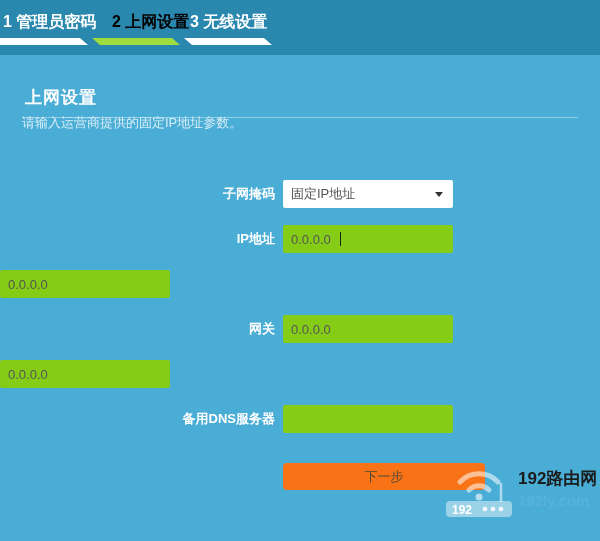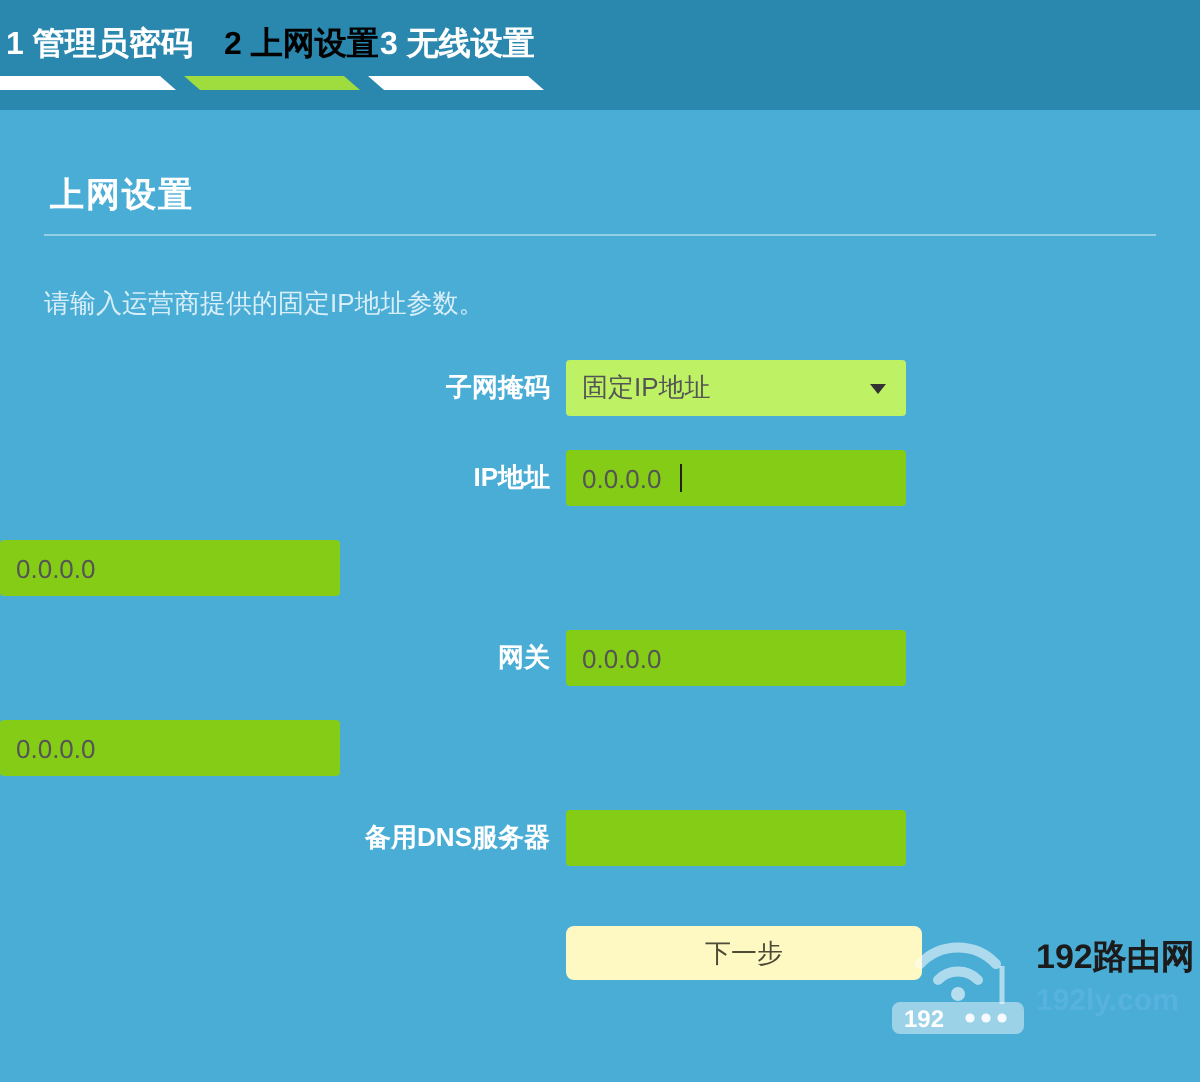--- a/index.html
+++ b/index.html
@@ -31,58 +31,58 @@
   
   .page-title{
     position:absolute;top:86px;left:25px;
     font-size:17px;font-weight:bold;color:#ffffff;letter-spacing:1px;
   }
   .divider{
     position:absolute;top:117px;left:22px;right:22px;height:1px;
     background:rgba(255,255,255,0.4);
   }
   .page-subtitle{
-    position:absolute;top:143px;left:22px;
+    position:absolute;top:114px;left:22px;
     font-size:13px;color:#d8eef8;
   }
 
   
   .form{position:absolute;top:180px;left:0;width:100%;}
   .row{display:flex;align-items:center;height:28px;margin-bottom:17px;position:relative;}
   .row-label{
     width:275px;text-align:right;margin-right:8px;box-sizing:border-box;
     font-size:13px;font-weight:bold;color:#ffffff;white-space:nowrap;
   }
   .field-input{
     width:170px;height:28px;box-sizing:border-box;
     border:none;border-radius:2px;background:#84cc16;
     padding:0 8px;font-size:13px;color:#555555;
     font-family:"Liberation Sans","DejaVu Sans",sans-serif;
     outline:none;
   }
   .field-select{
     width:170px;height:28px;box-sizing:border-box;position:relative;
-    border-radius:2px;background:#bef264;cursor:pointer;
+    border-radius:2px;background:#ffffff;cursor:pointer;
     line-height:28px;padding:0 8px;font-size:13px;color:#555555;
   }
   .select-arrow{
     position:absolute;right:10px;top:12px;width:0;height:0;
     border-left:4px solid transparent;border-right:4px solid transparent;
     border-top:5px solid #333333;
   }
   .caret{
     position:absolute;left:340px;top:7px;width:1px;height:14px;background:#222222;
     animation:blink 1s step-end infinite;
   }
   @keyframes blink{50%{opacity:0;}}
 
   
   .next-button{
-    position:absolute;top:463px;left:283px;width:178px;height:27px;
-    background:#fef9c3;border:none;border-radius:4px;cursor:pointer;
+    position:absolute;top:463px;left:283px;width:202px;height:27px;
+    background:#f97316;border:none;border-radius:4px;cursor:pointer;
     font-size:13px;color:#4d4a35;
     font-family:"Liberation Sans","DejaVu Sans",sans-serif;
   }
 
   
   .watermark{
     position:absolute;top:456px;right:6px;width:150px;height:64px;
     pointer-events:none;
   }
   .wm-icon{position:absolute;left:0;top:0;}

